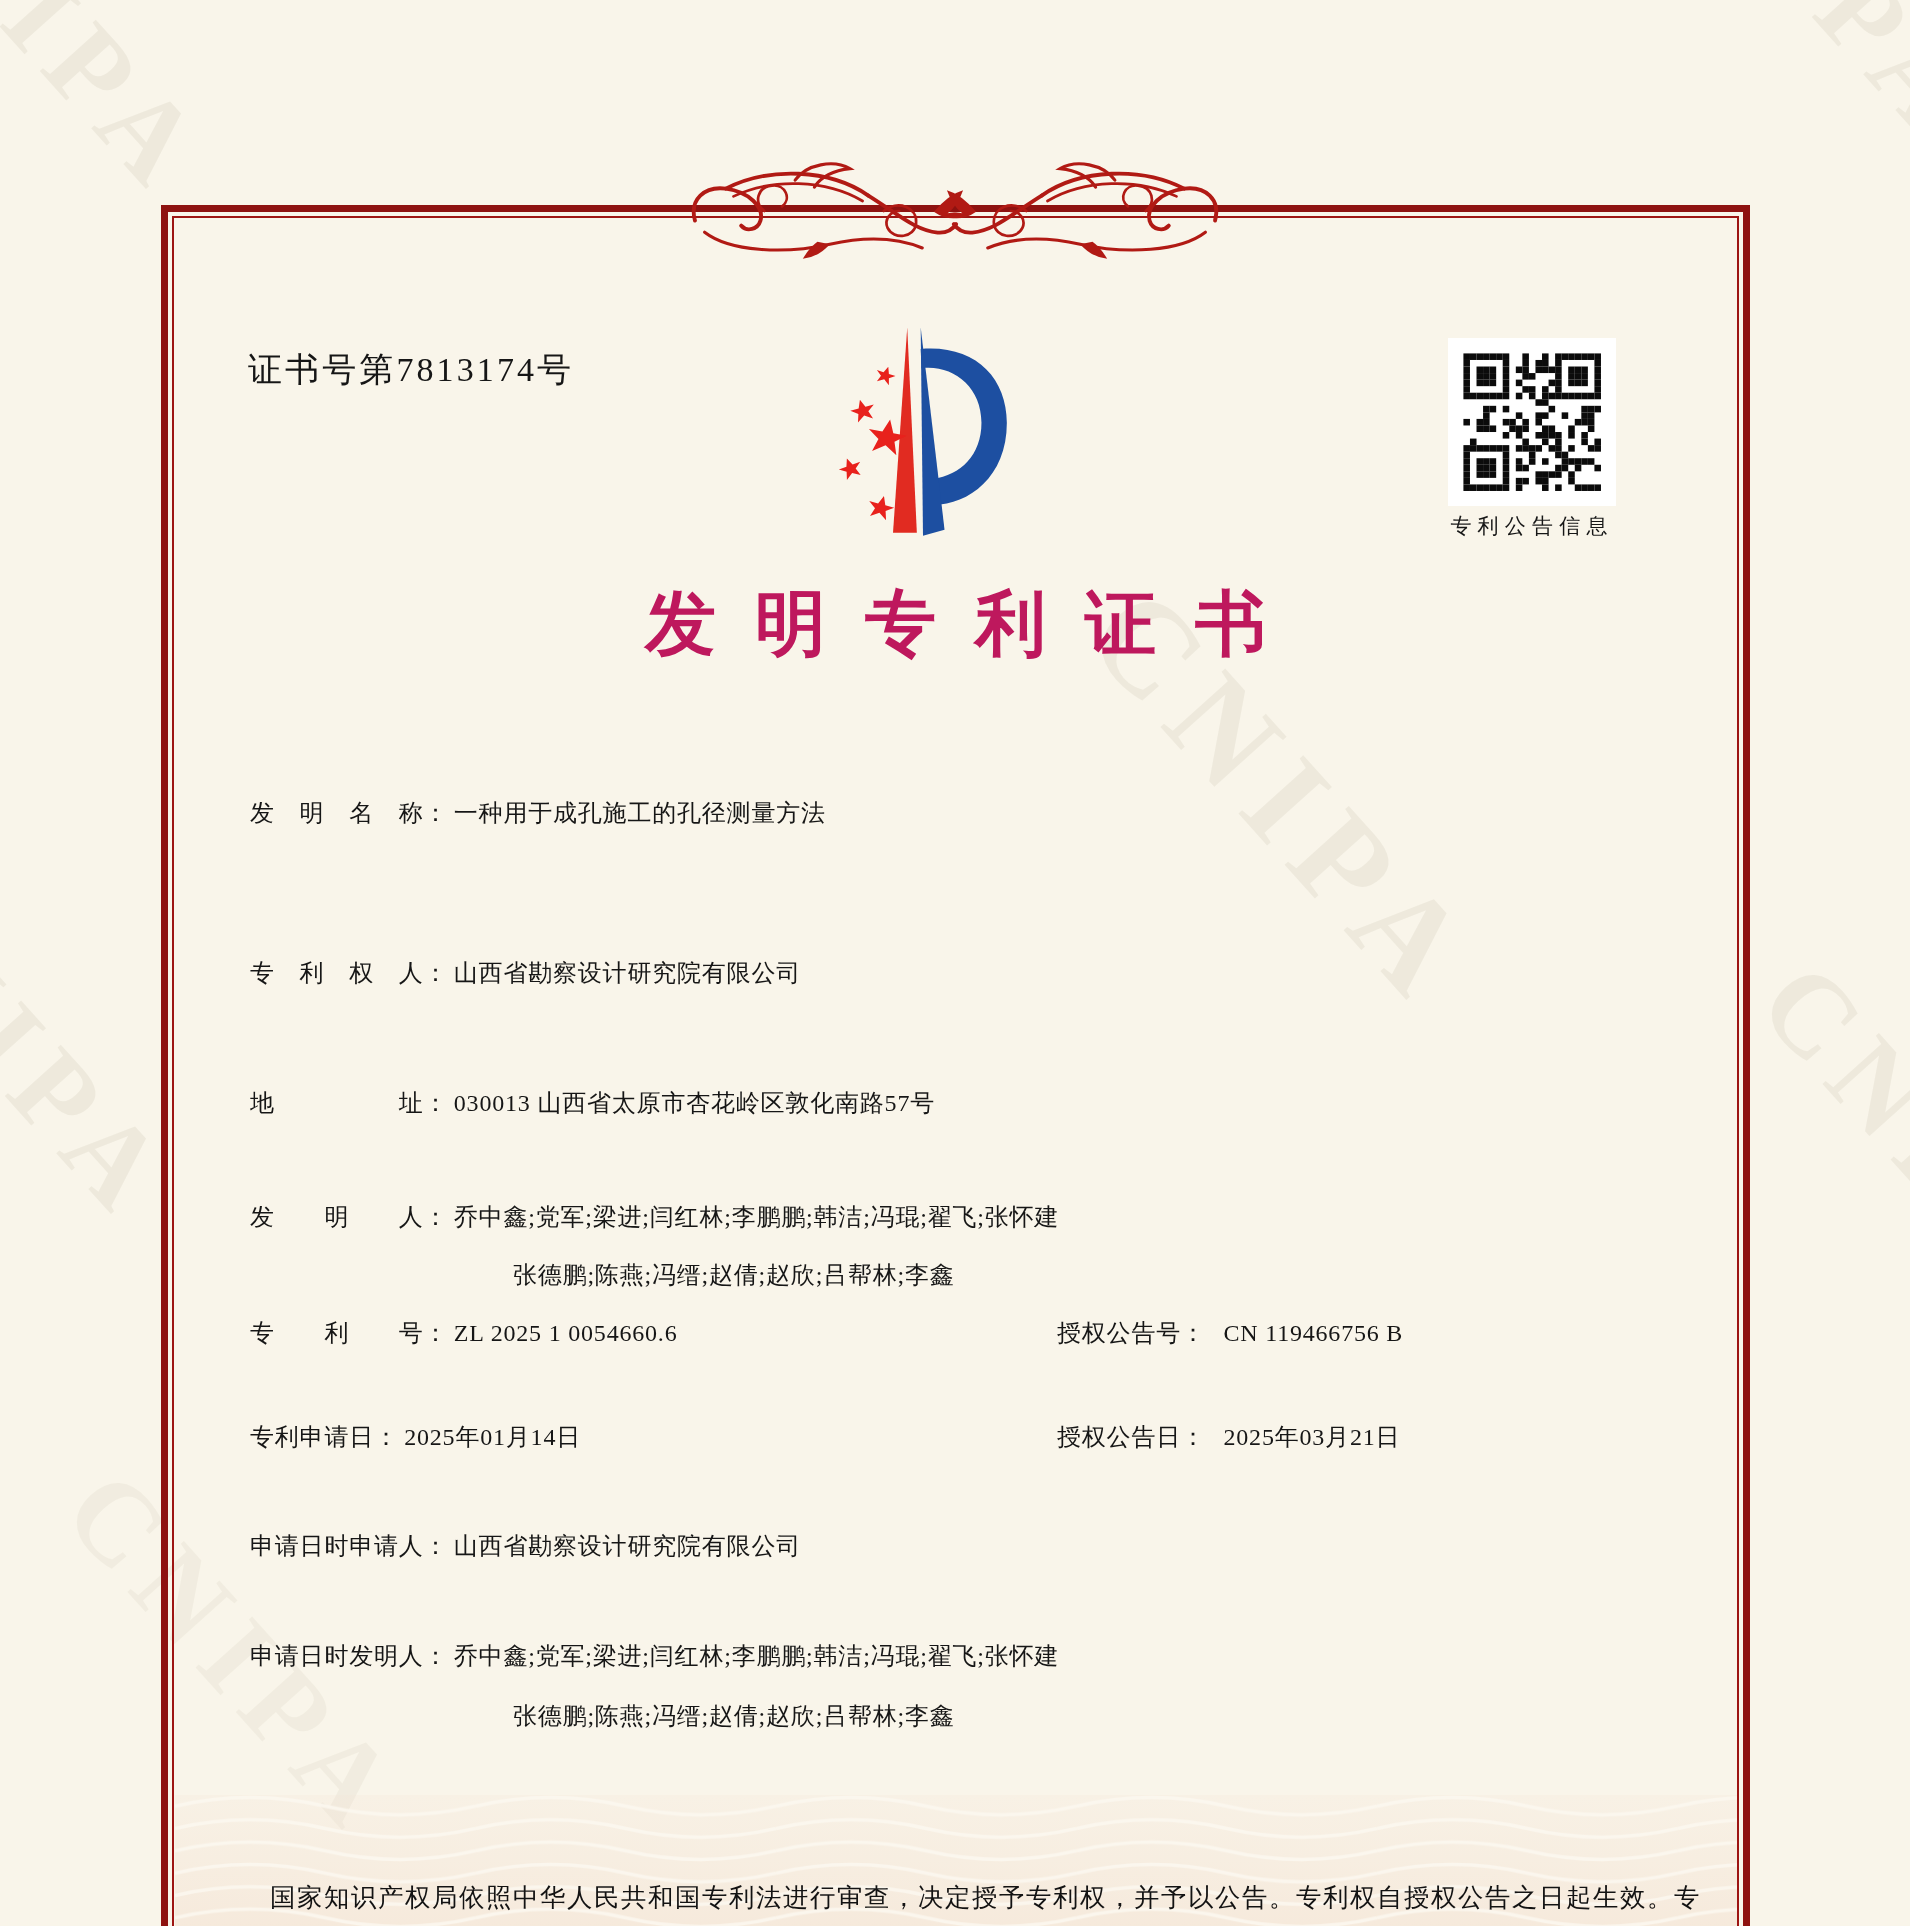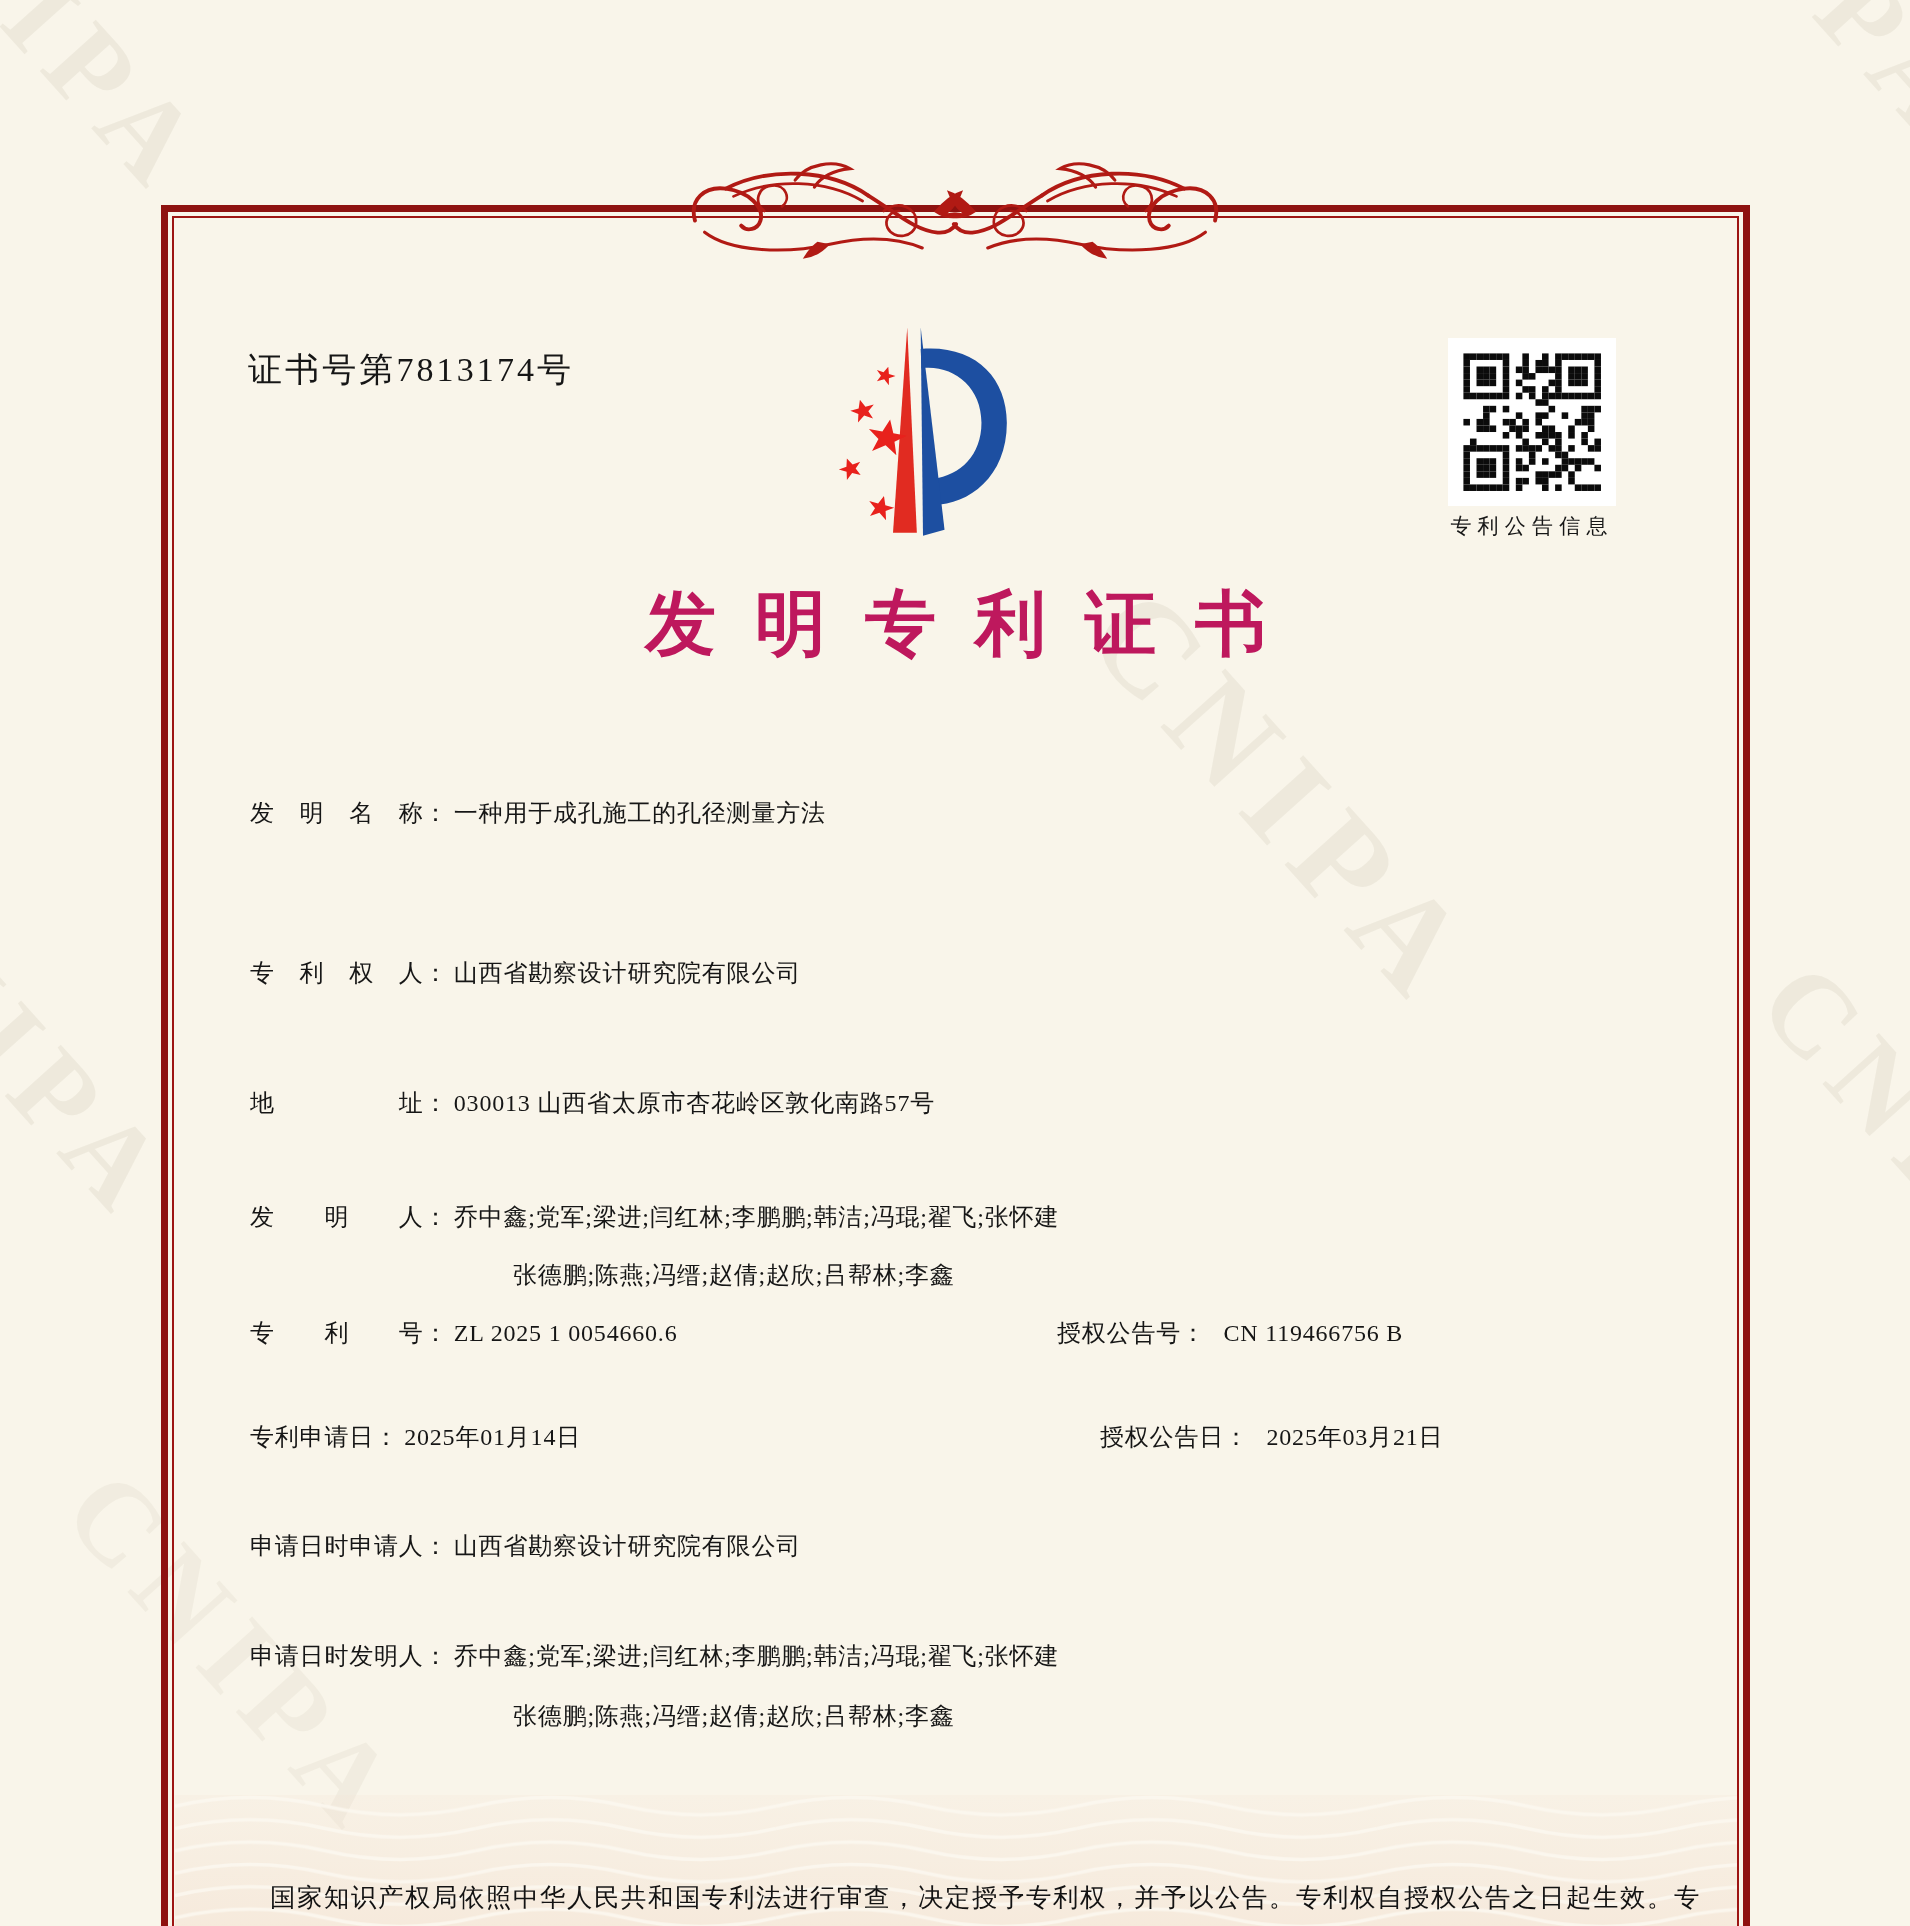--- a/index.html
+++ b/index.html
@@ -338,21 +338,21 @@
   </div>
   <div class="row" style="top:1317px;text-align:center;">
     <span class="lbl">专　　利　　号：</span><span class="val">ZL 2025 1 0054660.6</span>
   </div>
   <div class="row rcol" style="top:1317px;">
     <span class="lbl">授权公告号：</span><span class="val" style="margin-left:17.7px;text-align:center;">CN 119466756 B</span>
   </div>
   <div class="row" style="top:1421px;">
     <span class="lbl">专利申请日：</span><span class="val">2025年01月14日</span>
   </div>
-  <div class="row rcol" style="top:1421px;margin-left:43px;">
+  <div class="row rcol" style="top:1421px;">
     <span class="lbl">授权公告日：</span><span class="val" style="margin-left:17.7px;">2025年03月21日</span>
   </div>
   <div class="row" style="top:1530px;">
     <span class="lbl">申请日时申请人：</span><span class="val">山西省勘察设计研究院有限公司</span>
   </div>
   <div class="row" style="top:1640px;">
     <span class="lbl">申请日时发明人：</span><span class="val">乔中鑫;党军;梁进;闫红林;李鹏鹏;韩洁;冯琨;翟飞;张怀建</span>
   </div>
   <div class="row cont" style="top:1700px;">
     <span class="val" style="margin-left:0;">张德鹏;陈燕;冯缙;赵倩;赵欣;吕帮林;李鑫</span>

